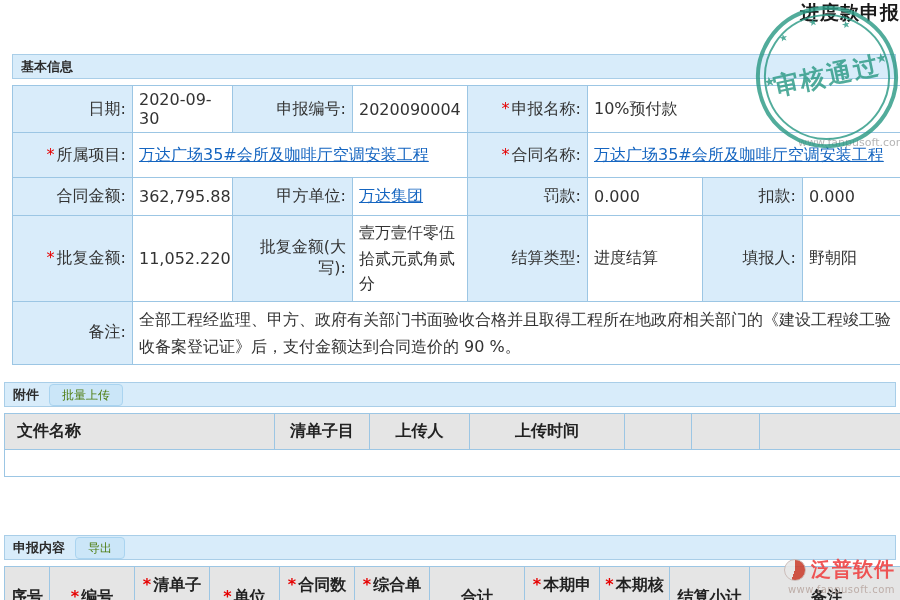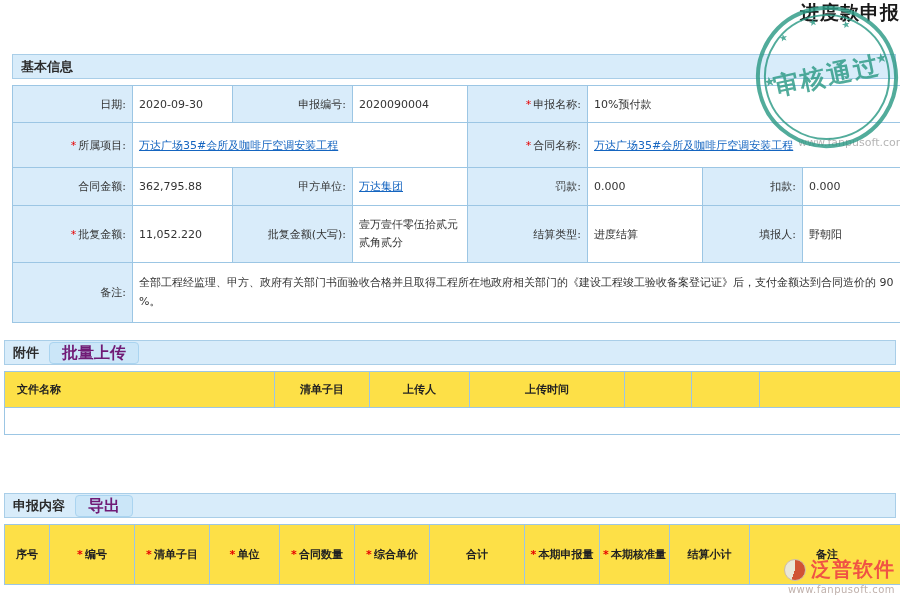--- a/index.html
+++ b/index.html
@@ -7,33 +7,33 @@
   body { font-family:"DejaVu Sans","Liberation Sans",sans-serif; }
   .page { position:relative; width:900px; height:600px; background:#fff; overflow:hidden; font-size:13px; color:#333; }
 
   .page-title { text-align:right; font-size:19px; font-weight:bold; color:#1a1a1a; letter-spacing:1px; }
 
   .section { margin:0 4px; }
   .section-bar { height:25px; background:#d8ecfa; border:1px solid #a9cee8; padding:0 8px;
                  font-weight:bold; color:#2b2b2b; display:flex; align-items:center; gap:10px; font-size:13px; }
   .bar-gap { height:6px; }
 
-  .btn { display:inline-block; background:#cbe6f8; color:#701a75; border:1px solid #aad4f0;
-         border-radius:4px; padding:2px 12px; font-size:16px; line-height:16px; cursor:pointer; font-weight:bold; }
+  .btn { display:inline-block; background:#cbe6f8; color:#4d7c0f; border:1px solid #aad4f0;
+         border-radius:4px; padding:2px 12px; font-size:12px; line-height:16px; cursor:pointer; font-weight:normal; }
 
   table { border-collapse:collapse; width:100%; table-layout:fixed; }
-  td, th { border:1px solid #9cc6e4; font-size:11px; }
+  td, th { border:1px solid #9cc6e4; font-size:16px; }
   .info-table td { padding:4px 6px; vertical-align:middle; }
   .info-table .lbl { background:#d9ecfa; text-align:right; color:#333; }
   .info-table .val { background:#fff; text-align:left; }
   .req { color:#e60000; margin-right:2px; }
   .link { color:#1565c0; text-decoration:underline; cursor:pointer; }
   .remark-cell { line-height:1.7; }
 
-  .grid-head th { background:#fde047; font-weight:bold; color:#222; padding:4px 4px; }
+  .grid-head th { background:#e5e5e5; font-weight:bold; color:#222; padding:4px 4px; }
   .att-head th { height:36px; text-align:center; }
   .att-head th.first { text-align:left; padding-left:12px; }
   .att-empty td { height:27px; border-top:none; }
   .decl-head th { height:60px; text-align:center; vertical-align:middle; line-height:1.45; padding:2px 3px; }
 
   
   .stamp { position:absolute; left:756px; top:6px; width:142px; height:142px;
            transform:rotate(-12deg); opacity:.82; z-index:20; pointer-events:none; }
   .stamp-outer { position:absolute; inset:0; border:4px solid #2d9a86; border-radius:50%; }
   .stamp-inner { position:absolute; inset:8px; border:2px solid #2d9a86; border-radius:50%; }

